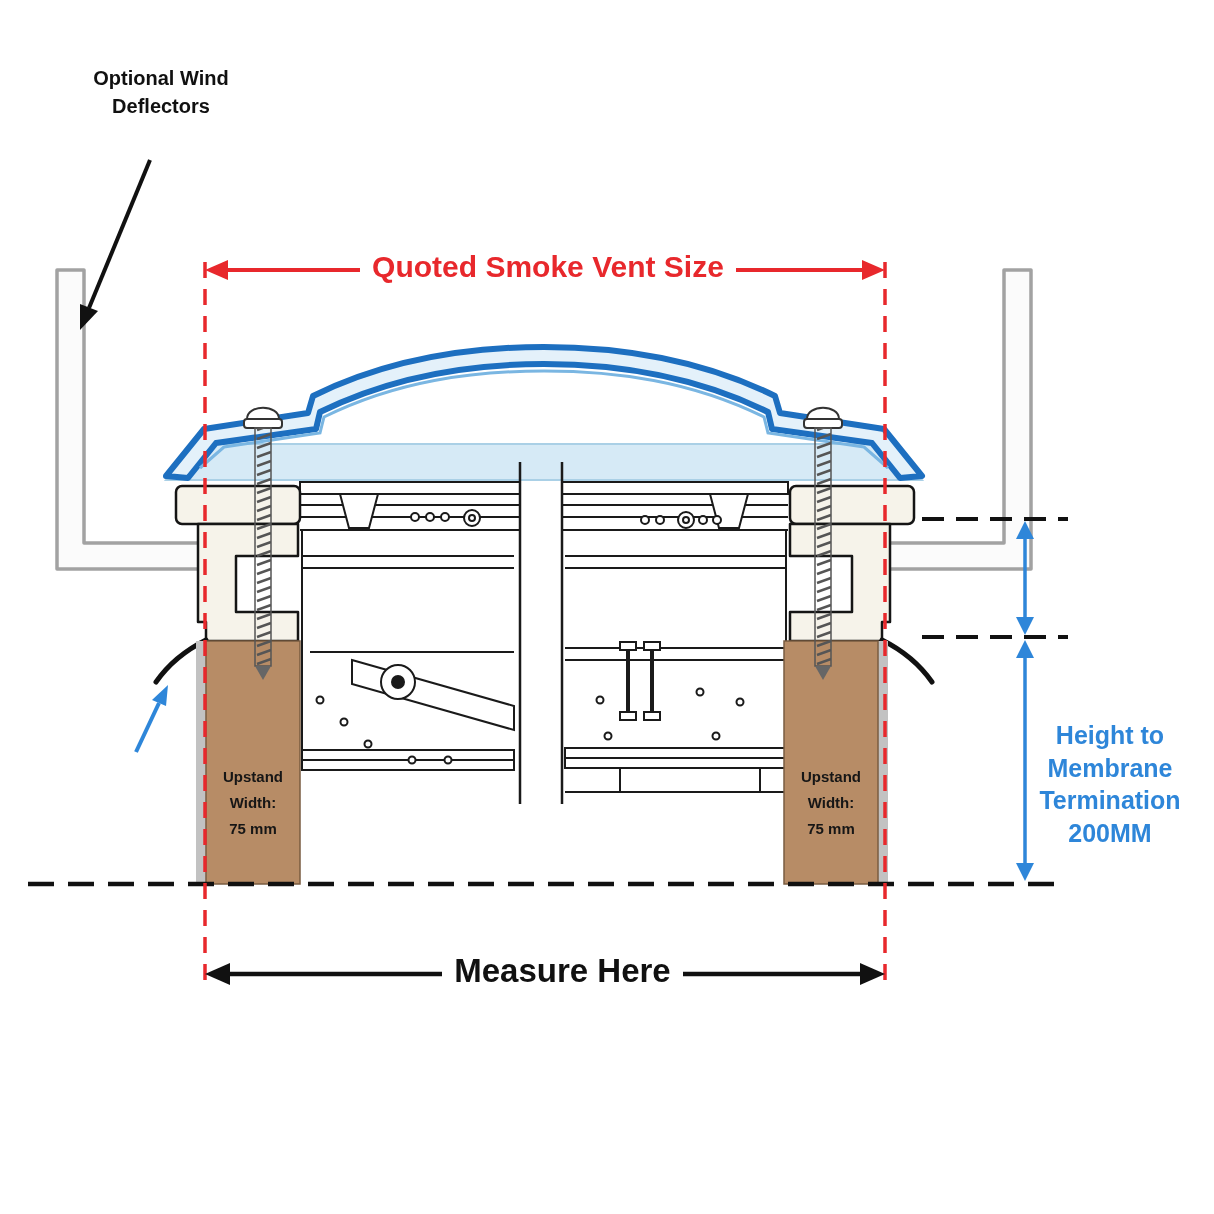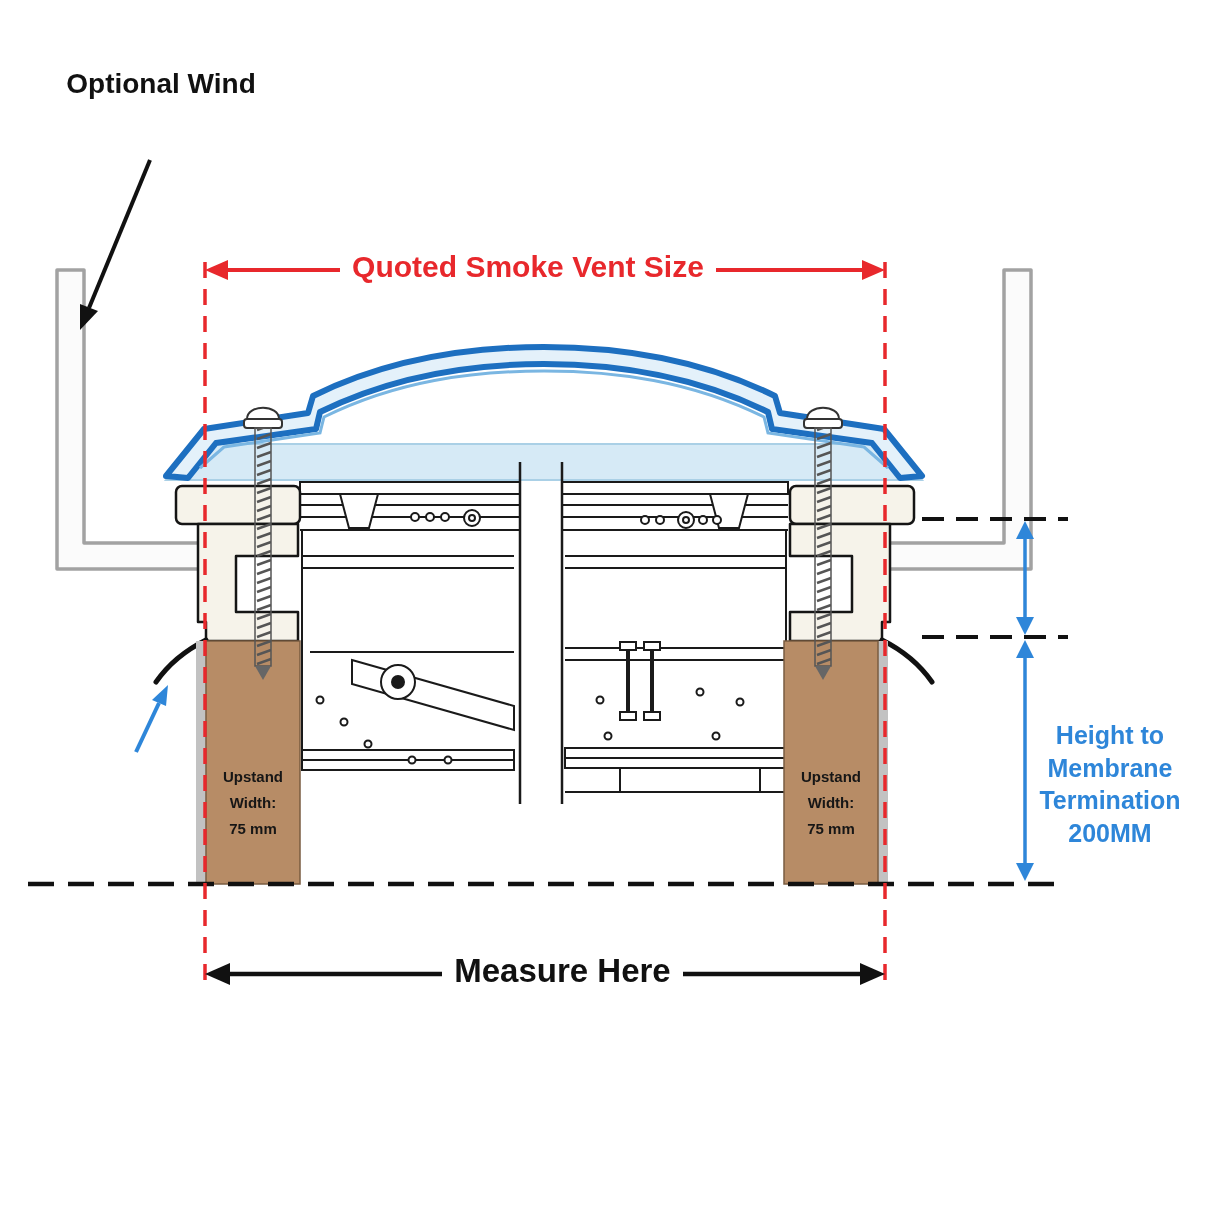--- a/index.html
+++ b/index.html
@@ -12,21 +12,21 @@
   }
   .stage svg{position:absolute;left:0;top:0;}
   .lbl{
     position:absolute;
     text-align:center;
     font-weight:700;
     color:#111;
   }
   .blue{color:#2e86d9;}
   .red{color:#e8282c;}
-  .wind{font-size:28px;line-height:1.42;}
+  .wind{font-size:20px;line-height:1.42;}
   .dimlabel{
     position:absolute;
     text-align:center;
     font-weight:700;
   }
   .dimlabel span{
     display:inline-block;
     background:#ffffff;
     padding:0 12px;
   }
@@ -196,23 +196,24 @@
     </g>
 
     <g stroke="#2e86d9" fill="#2e86d9">
       <path d="M136 752 L159 703" stroke-width="4"></path>
       <path d="M168 685 L166 706 L152 700 Z" stroke="none"></path>
     </g>
   </svg>
 
   <div class="lbl wind" style="left:28px; top:64px; width:266px;">
     <div>Optional Wind</div>
-  </div>
-
-  <div class="dimlabel red quoted" style="left:188px; top:250px; width:680px;">
+    <div>Deflectors</div>
+  </div>
+
+  <div class="dimlabel red quoted" style="left:208px; top:250px; width:680px;">
     <span>Quoted Smoke Vent Size</span>
   </div>
 
 
   <div class="lbl upstand" style="left:207px; top:764px; width:92px;">
     <div>Upstand</div>
     <div>Width:</div>
     <div>75 mm</div>
   </div>
 

